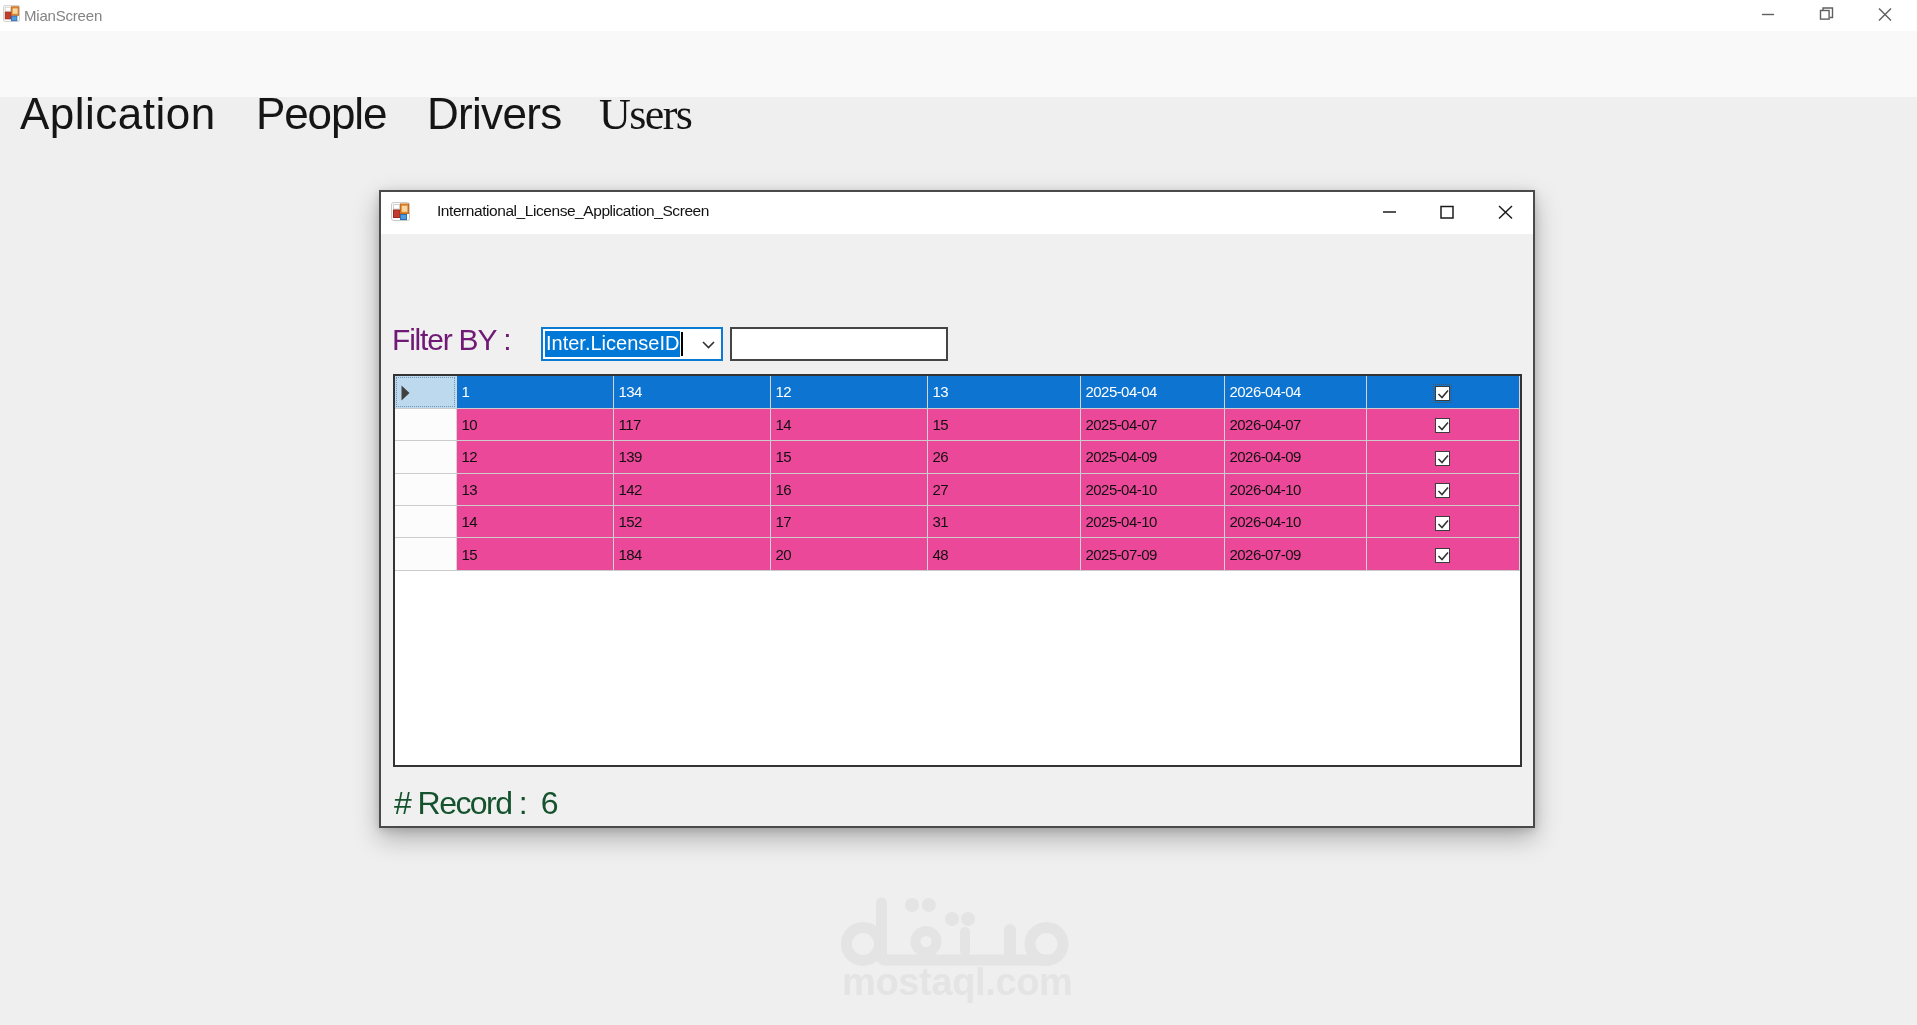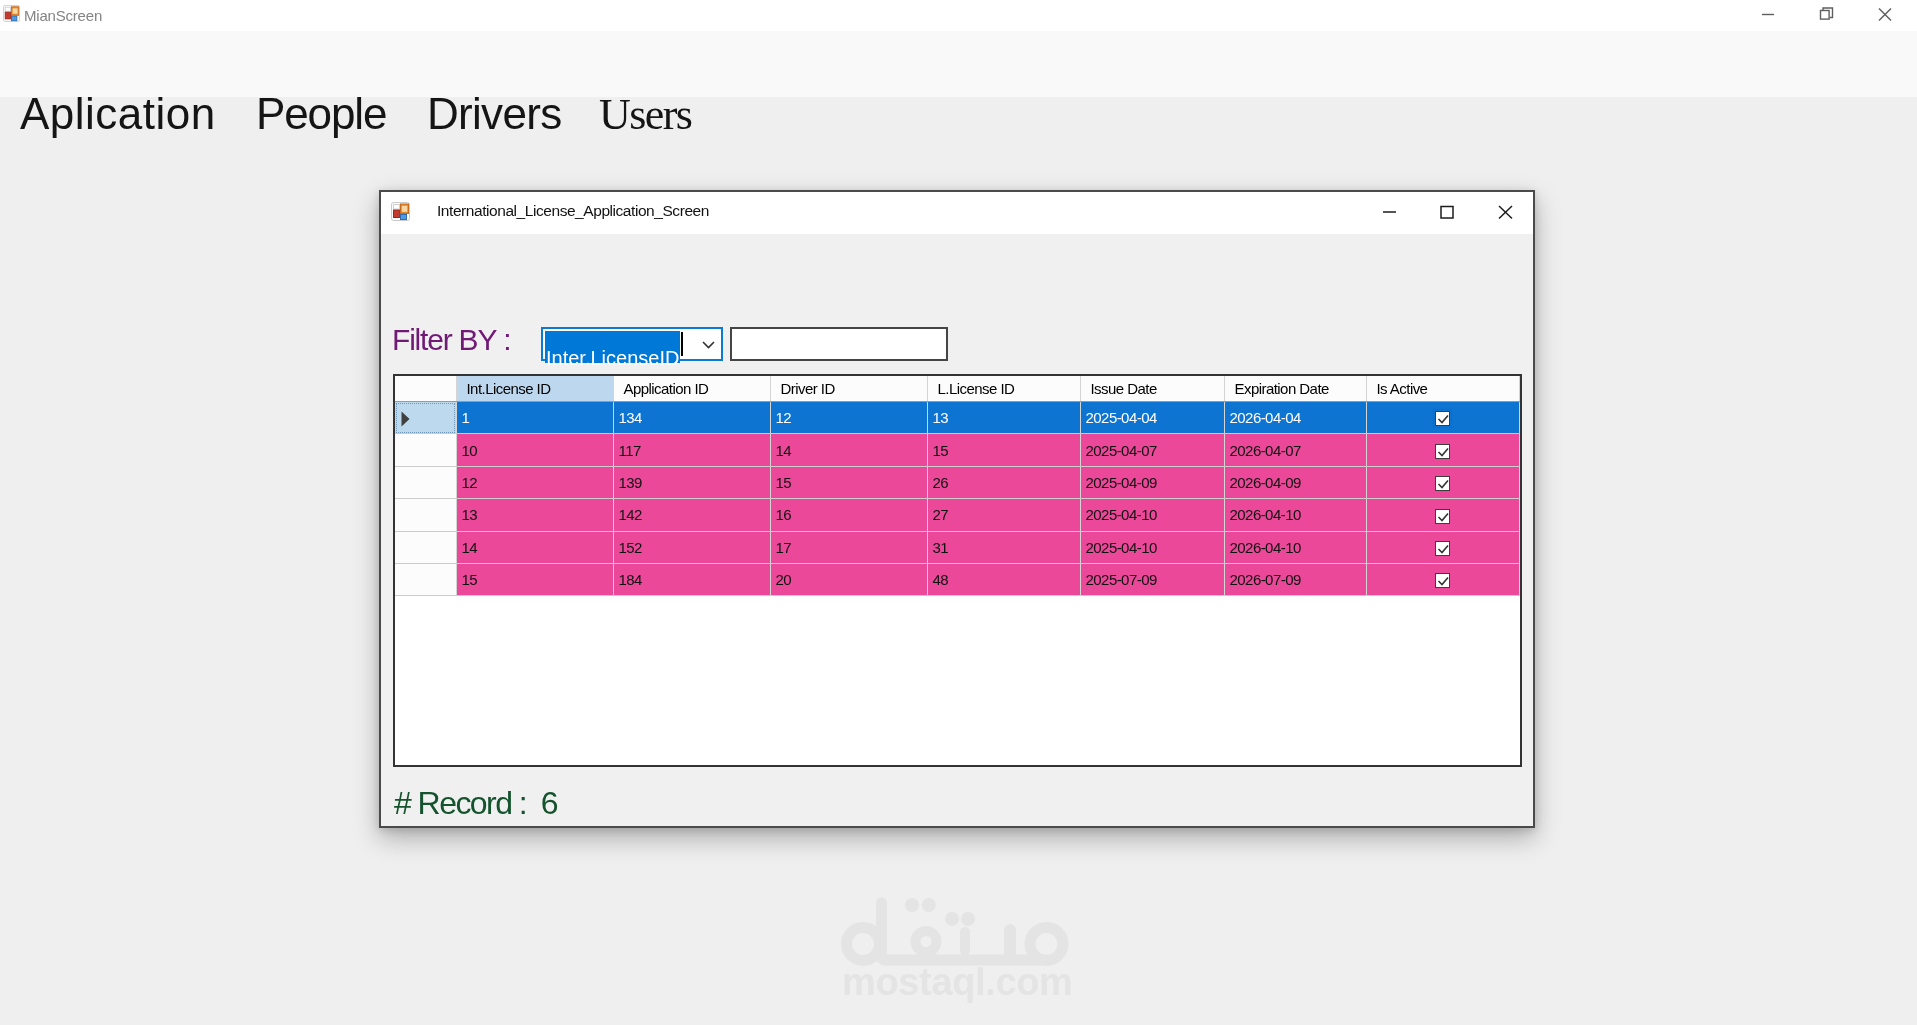--- a/index.html
+++ b/index.html
@@ -19,21 +19,21 @@
     box-shadow: 0 10px 24px rgba(0,0,0,0.28), 0 2px 8px rgba(0,0,0,0.14); }
   #wtitle { position:absolute; left:0; top:0; width:100%; height:42px; background:#ffffff; }
   #wtitletext { position:absolute; left:36px; top:9.5px; font-size:15.5px; color:#121212; letter-spacing:-0.44px;margin-left:20px; }
 
   
   #heading { position:absolute; left:259px; top:49px; font-size:45px; letter-spacing:-0.5px; color:#c25117; white-space:nowrap; }
 
   
   #filterlabel { position:absolute; left:11px; top:131px; font-size:30px; letter-spacing:-1.2px; color:#701a75; }
   #combo { position:absolute; left:160px; top:135px; width:182px; height:34px; background:#ffffff; border:2px solid #0a7ad4; }
-  #combosel { position:absolute; left:2px; top:2px; height:26px; background:#0078d7; color:#ffffff; font-size:20px; line-height:22px; padding:16px 1px; }
+  #combosel { position:absolute; left:2px; top:2px; height:26px; background:#0078d7; color:#ffffff; font-size:20px; line-height:22px; padding:1px 1px; }
   #cursor { position:absolute; top:3px; width:1.5px; height:24px; background:#000; }
   #textbox { position:absolute; left:349px; top:135px; width:218px; height:34px; background:#ffffff; border:2px solid #454545; }
 
   
   #grid { position:absolute; left:12px; top:182px; width:1129px; height:393px; background:#ffffff; border:2px solid #333333; }
   table { border-collapse:collapse; table-layout:fixed; width:1124px; }
   td, th { overflow:hidden; white-space:nowrap; font-weight:normal; text-align:left; }
   th { height:25.5px; font-size:15px; letter-spacing:-0.55px; padding:0 0 0 10px; border-right:1px solid #d4d4d4; border-bottom:1px solid #999999; background:#fcfcfc; }
   td { height:32.4px; font-size:15px; letter-spacing:-0.55px; padding:0 0 0 5px; border-right:1px solid #d4d4d4; border-bottom:1px solid #cccccc; background:#ec4899; color:#111; }
   td.rh { background:#fcfcfc; }
@@ -120,30 +120,20 @@
         <col style="width:61px">
           <col style="width:157px">
           <col style="width:157px">
           <col style="width:157px">
         <col style="width:153px">
           <col style="width:144px">
           <col style="width:142px">
           <col style="width:153px">
       </colgroup>
       <tbody>
-          <tr>
-        <th></th>
-            <th class="hl">Int.License ID</th>
-            <th>Application ID</th>
-            <th>Driver ID</th>
-        <th>L.License ID</th>
-            <th>Issue Date</th>
-            <th>Expiration Date</th>
-            <th>Is Active</th>
-      </tr>
       <tr class="sel">
         <td class="rh" style="padding-left:6px;"><svg width="9" height="16" viewBox="0 0 9 16" style="vertical-align:middle;">
                 <path d="M0.5 0.5 L8.5 8 L0.5 15.5 Z" fill="#404040"></path>
               </svg></td>
         <td>1</td>
             <td>134</td>
             <td>12</td>
             <td>13</td>
             <td>2025-04-04</td>
             <td>2026-04-04</td>

